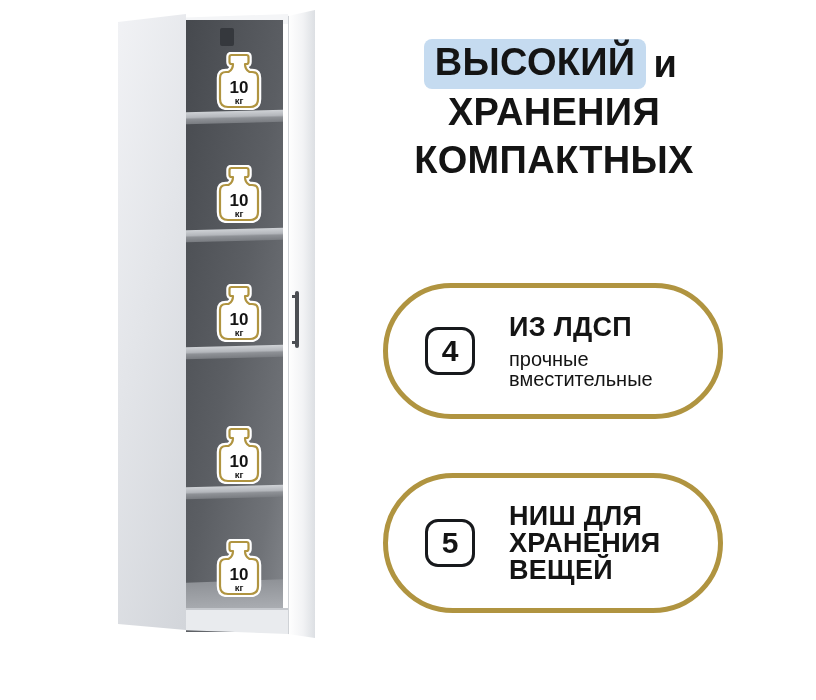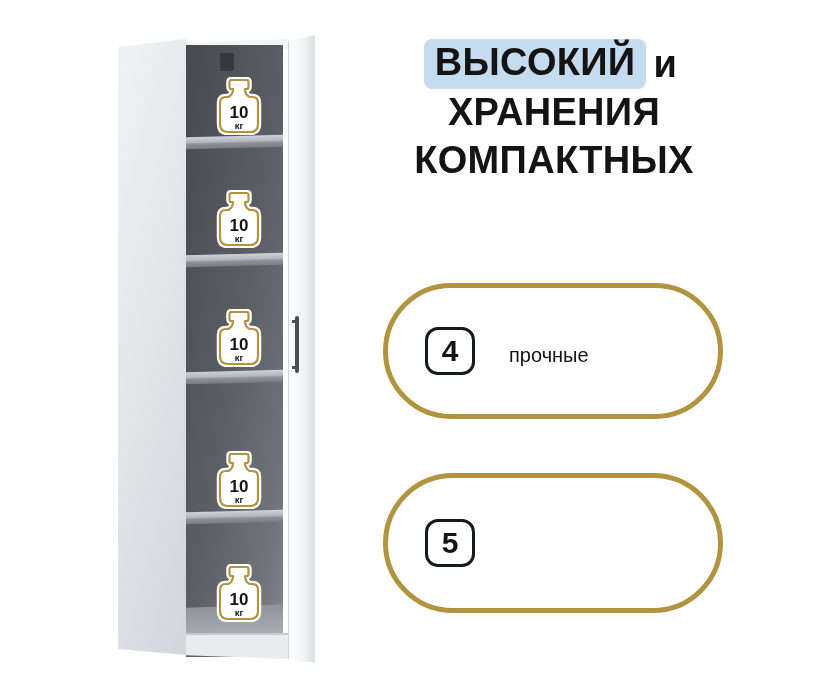--- a/index.html
+++ b/index.html
@@ -5,21 +5,21 @@
   :root{
     --gold:#b09440;
     --hl:#c5dbf0;
     --ink:#141414;
   }
   *{box-sizing:border-box;}
   body{margin:0;background:#ffffff;font-family:"Liberation Sans","DejaVu Sans",sans-serif;color:var(--ink);}
   .canvas{position:relative;width:816px;height:700px;background:#ffffff;overflow:hidden;}
 
   
-  .cabinet{position:absolute;left:118px;top:33px;width:198px;height:648px;}
+  .cabinet{position:absolute;left:118px;top:8px;width:198px;height:648px;}
   .side{position:absolute;left:0;top:6px;width:68px;height:616px;
         background:linear-gradient(105deg,#f1f2f5 0%,#e3e5e9 45%,#d2d5da 100%);
         clip-path:polygon(0 8px,100% 0,100% 100%,0 calc(100% - 6px));}
   .top-edge{position:absolute;left:68px;top:6px;width:102px;height:10px;background:#f4f5f7;
         clip-path:polygon(0 35%,100% 0,100% 100%,0 100%);}
   .interior{position:absolute;left:68px;top:12px;width:97px;height:612px;overflow:hidden;
         background:linear-gradient(100deg,#46494e 0%,#5b5e63 50%,#6f7277 82%,#84878c 100%);}
   .hinge{position:absolute;left:34px;top:8px;width:14px;height:18px;background:#35383d;border-radius:2px;}
   .shelf{position:absolute;left:0;width:100%;height:12px;transform:skewY(-1.4deg);
         background:linear-gradient(to bottom,#cfd2d6 0%,#b4b7bc 45%,#8e9196 60%,#797c81 100%);}
@@ -131,21 +131,28 @@
       <span>ХРАНЕНИЯ</span>
     </div>
     <div class="h-line">
       <span>КОМПАКТНЫХ</span>
     </div>
   </div>
 
   <div class="badge b1">
     <div class="num-box">4</div>
     <div class="badge-text">
+      <div class="title-line">ИЗ ЛДСП</div>
       <div class="sub-line first">прочные</div>
+      <div class="sub-line">вместительные</div>
     </div>
   </div>
 
   <div class="badge b2">
     <div class="num-box">5</div>
+    <div class="badge-text">
+      <div class="title-line">НИШ ДЛЯ</div>
+      <div class="title-line">ХРАНЕНИЯ</div>
+      <div class="title-line">ВЕЩЕЙ</div>
+    </div>
   </div>
 
 </div>
 
 </body></html>

